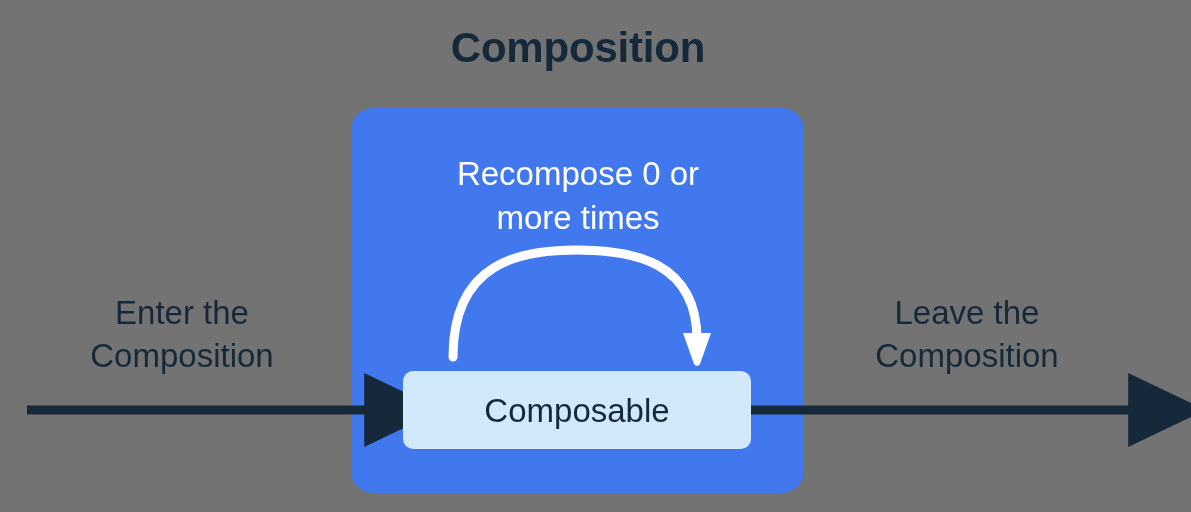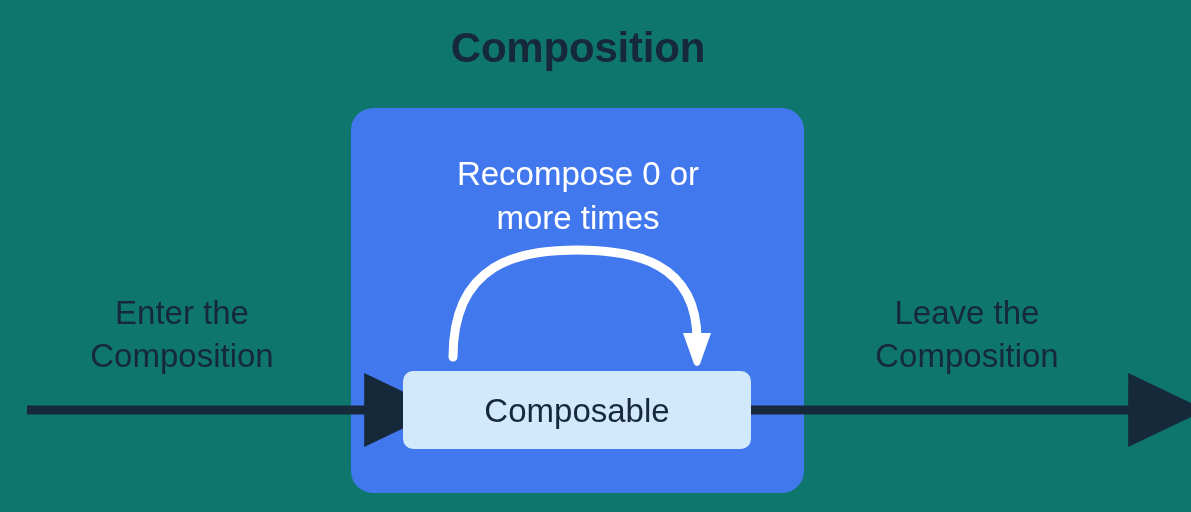--- a/index.html
+++ b/index.html
@@ -9,21 +9,21 @@
     background: #ffffff;
   }
   body {
     font-family: "Liberation Sans", sans-serif;
     -webkit-font-smoothing: antialiased;
   }
   #diagram-root {
     position: relative;
     width: 1191px;
     height: 512px;
-    background: #0f766e;
+    background: #737373;
     overflow: hidden;
   }
   #diagram-svg {
     position: absolute;
     top: 0;
     left: 0;
     width: 1191px;
     height: 512px;
     display: block;
   }

